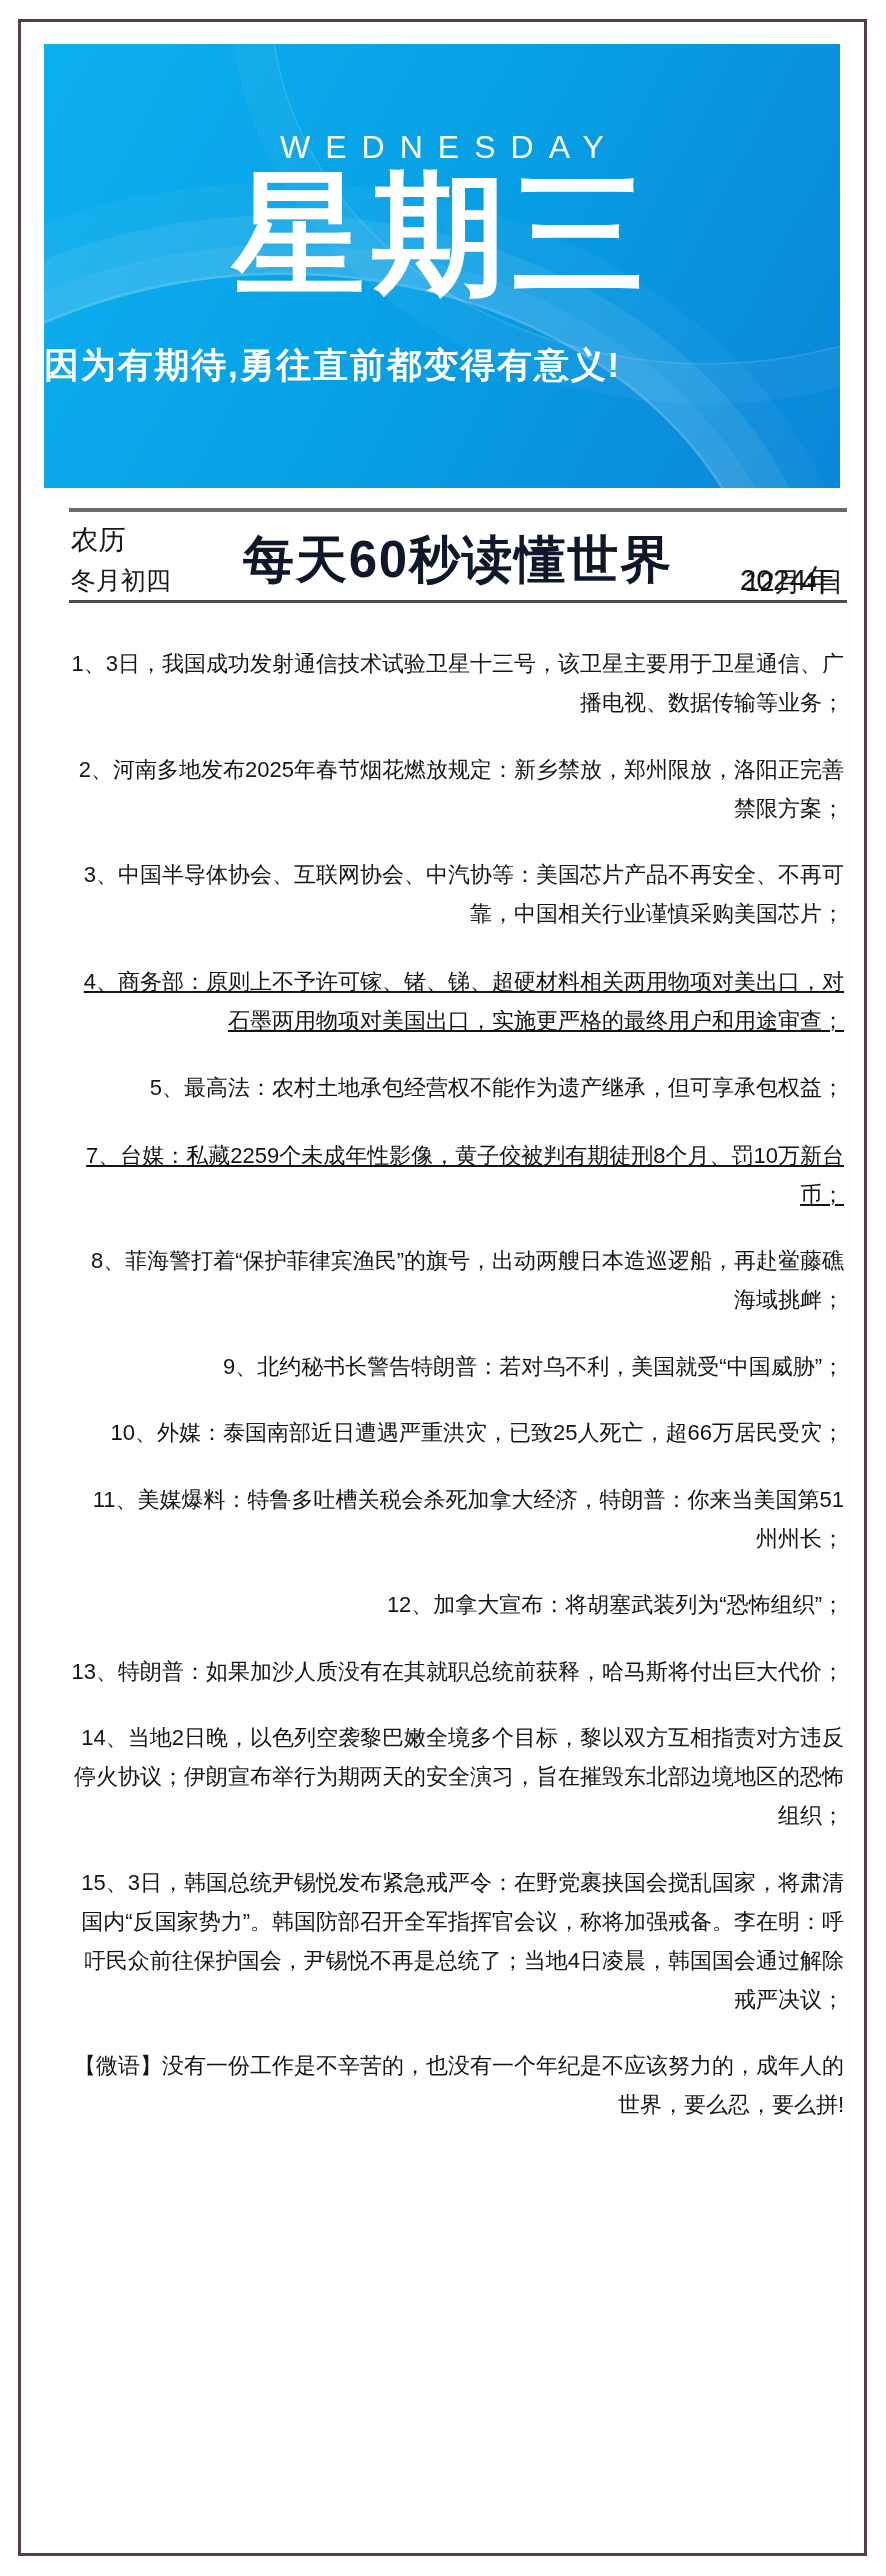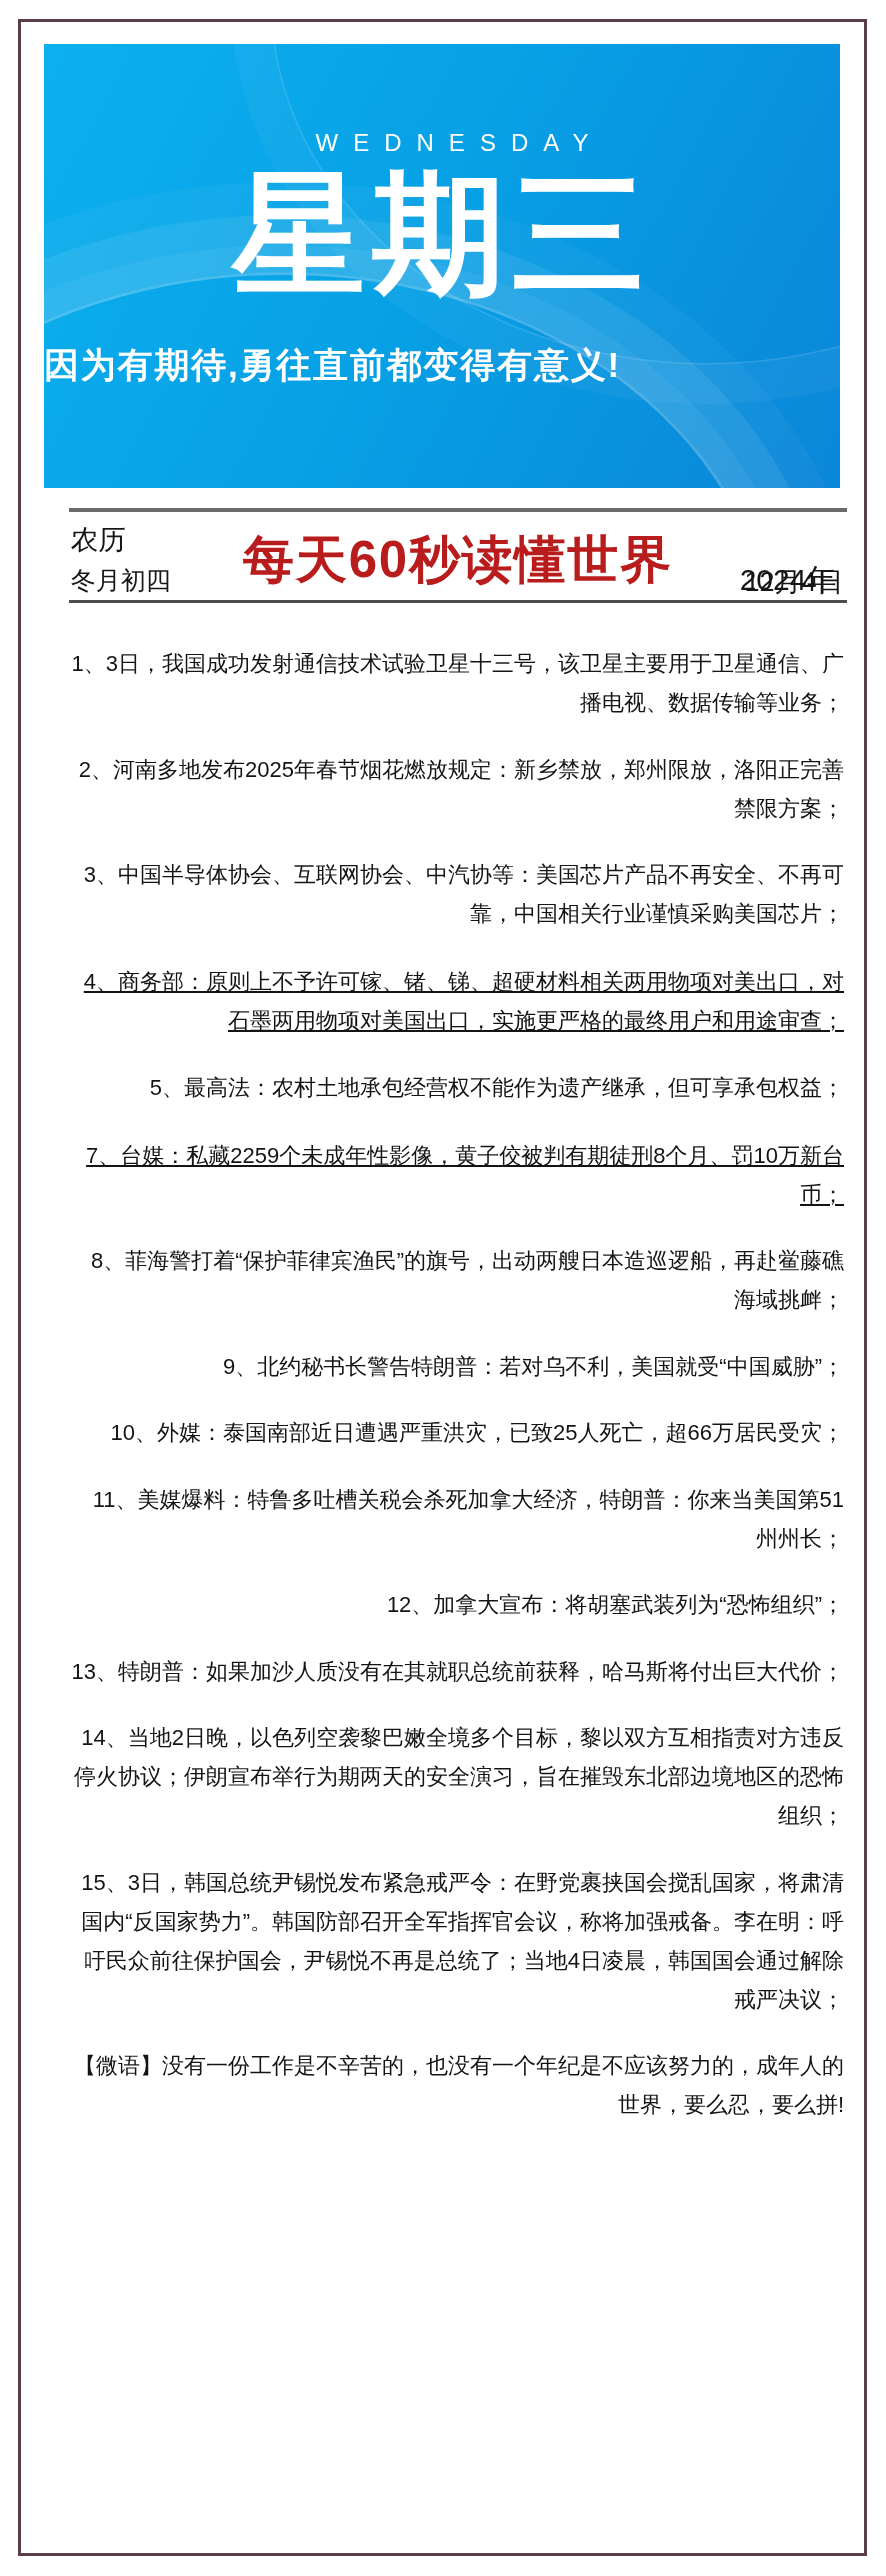--- a/index.html
+++ b/index.html
@@ -21,40 +21,40 @@
     position:absolute; left:-248px; top:231px; width:975px; height:763px; border-radius:50%;
     box-shadow:0 0 0 2.7px rgba(255,255,255,0.12), 0 0 0 30px rgba(255,255,255,0.05),
                0 0 0 60px rgba(255,255,255,0.08), 0 0 0 93px rgba(255,255,255,0.04);
   }
   .wave-b {
     position:absolute; right:-301px; top:-408px; width:869px; height:727px; border-radius:50%;
     box-shadow:0 0 0 1.8px rgba(255,255,255,0.10), 0 0 0 41px rgba(255,255,255,0.045);
   }
   .weekday-en {
     position:absolute; left:0; top:85px; width:100%; text-align:center;
-    color:#ffffff; font-size:24px; font-weight:500; letter-spacing:15px; text-indent:15px;margin-left:10px;
+    color:#ffffff; font-size:32px; font-weight:500; letter-spacing:15px; text-indent:15px;
   }
   .weekday-cn {
     position:absolute; left:0; top:117px; width:100%; text-align:center;
     color:#ffffff; font-size:133px; line-height:146px; font-weight:900; letter-spacing:7px;
   }
   .slogan {
     position:absolute; left:0; top:298px; width:100%; 
     color:#ffffff; font-size:35px; font-weight:700; letter-spacing:1.8px;
   }
   
   .date-bar { position:absolute; left:69px; top:508px; width:778px; }
   .rule-top    { height:4.4px; background:#6b6b6b; }
   .rule-bottom { height:2.7px; background:#4d4d4d; }
   .date-row { position:relative; height:88px; }
   .lunar-label { position:absolute; left:1.8px; top:9.8px;  font-size:27.5px; color:#161616; }
   .lunar-date  { position:absolute; left:1.8px; top:52px;  font-size:25px; color:#161616; }
   .daily-title {
     position:absolute; left:0; right:0; top:14px; text-align:center;
-    font-size:51px; font-weight:900; color:#b91c1c; letter-spacing:1.8px;
+    font-size:51px; font-weight:900; color:#0f172a; letter-spacing:1.8px;
   }
   .year { position:absolute; right:10.6px; top:8px;  font-size:30px; color:#161616;margin-top:40px; }
   .date { position:absolute; right:3.5px;  top:52px; font-size:27px; color:#161616; }
   
   .news {
     position:absolute; left:71px; top:644px; width:773px;
     color:#141414; font-size:22px; line-height:39px; font-weight:400;
     text-align:right; word-break:break-all;
   }
   .news p { margin:0 0 27.5px 0; }

